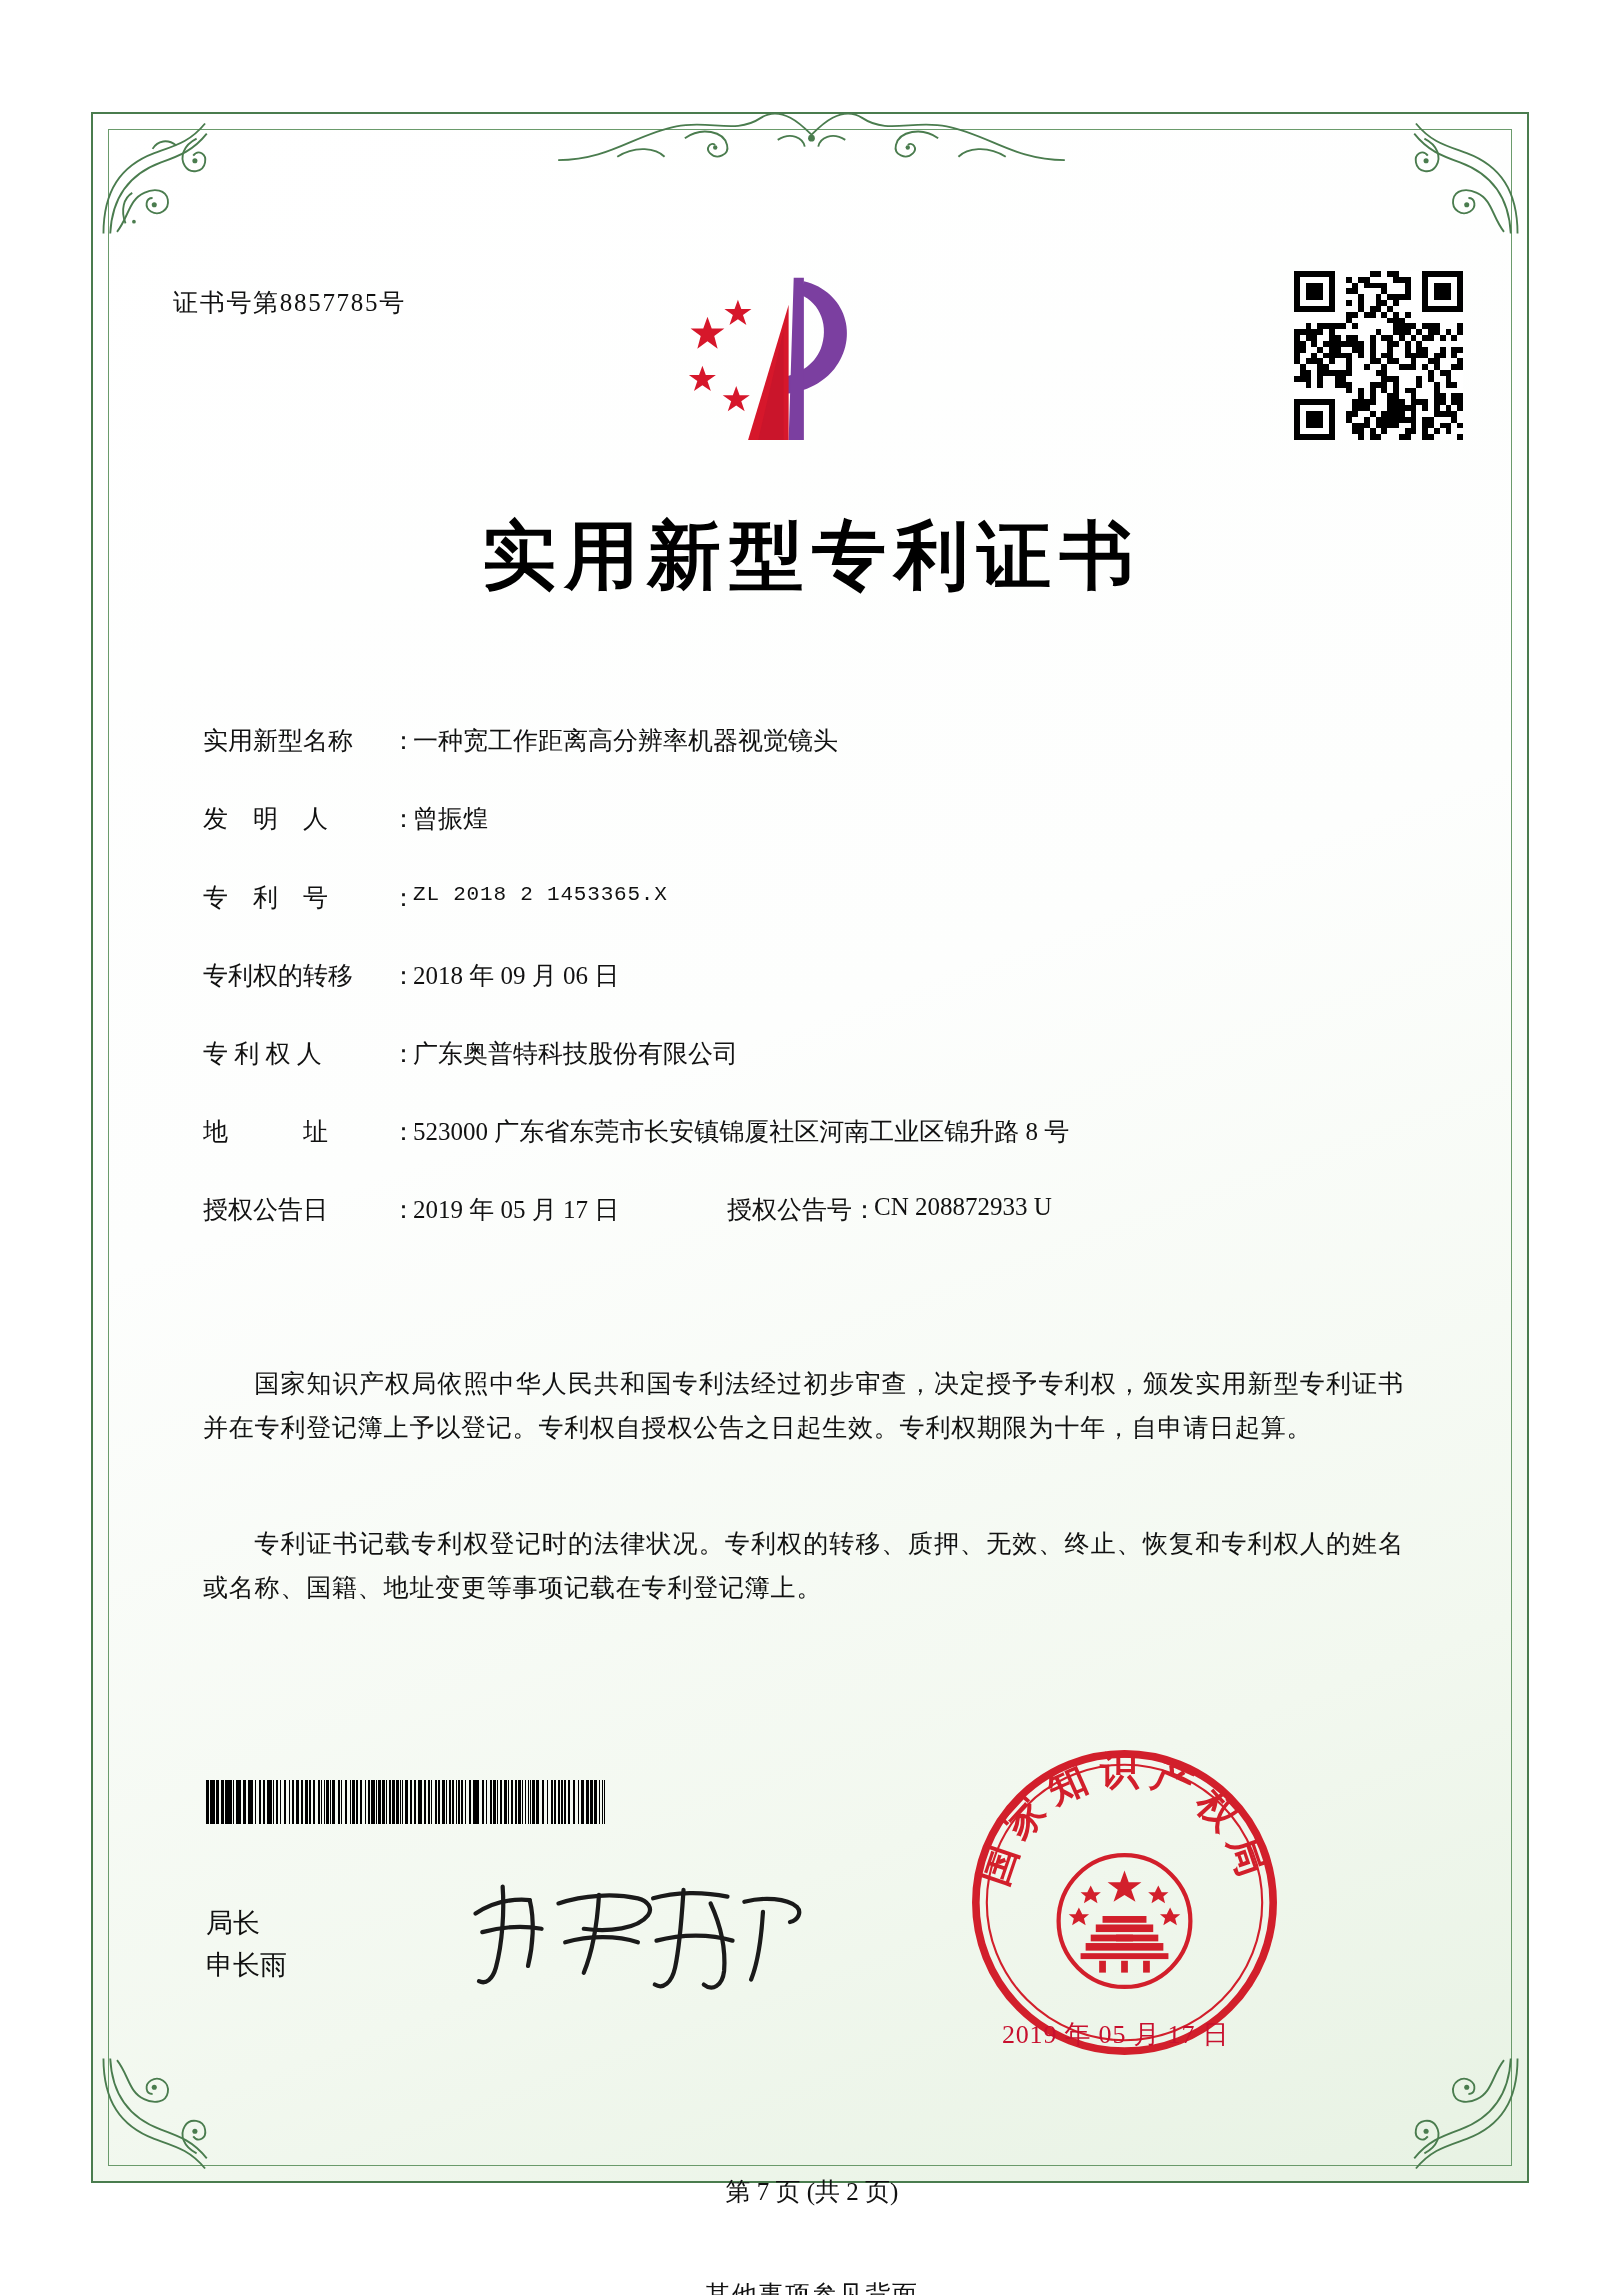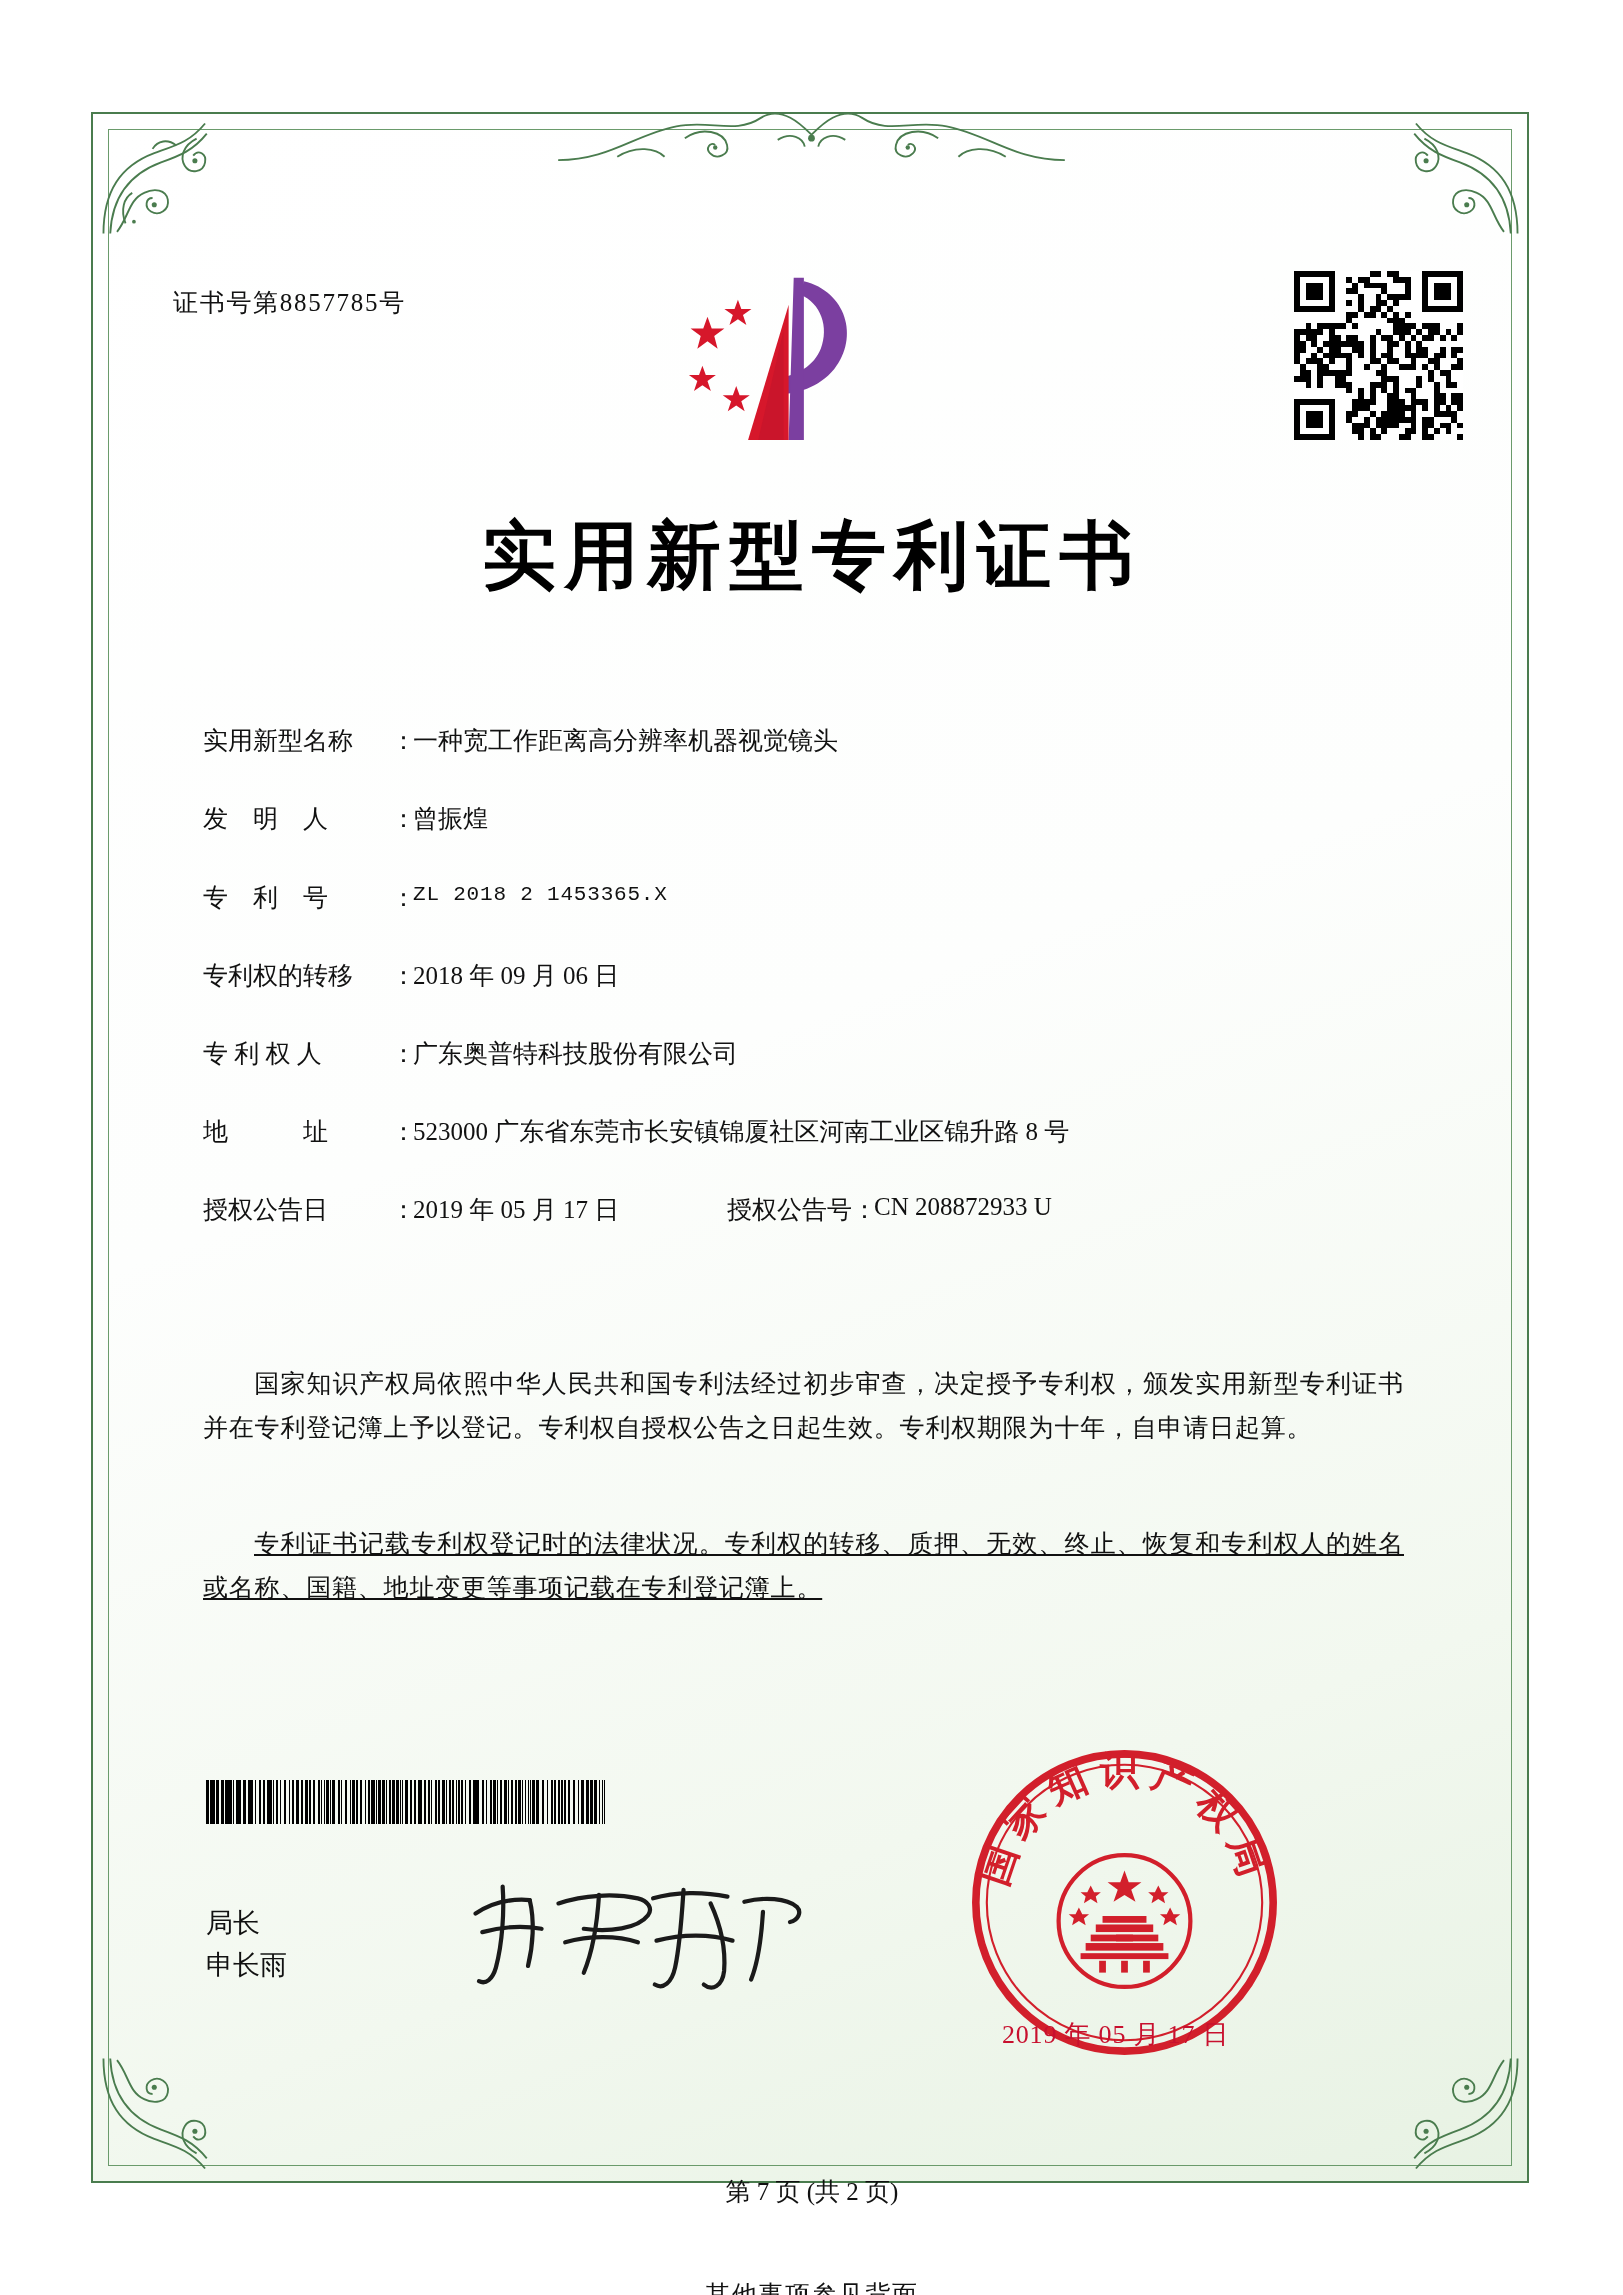--- a/index.html
+++ b/index.html
@@ -167,21 +167,21 @@
   .para {
     position: absolute;
     left: 203px;
     width: 1201px;
     font-size: 25px;
     line-height: 1.75;
     text-align: justify;
     letter-spacing: 0.8px;
   }
   .para.p1 { top: 1362px; }
-  .para.p2 { top: 1522px; text-decoration: underline; }
+  .para.p2 { top: 1522px; }
   .indent { display: inline-block; width: 51px; }
 
   
   .barcode {
     position: absolute;
     left: 206px;
     top: 1780px;
     width: 431px;
     height: 44px;
     display: flex;

